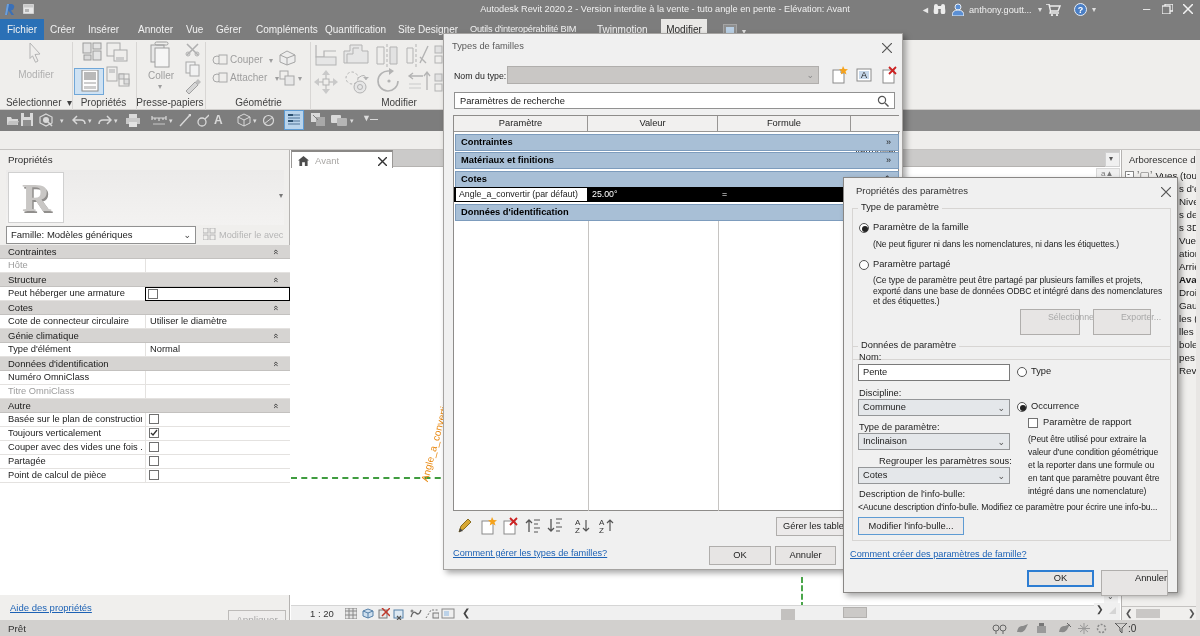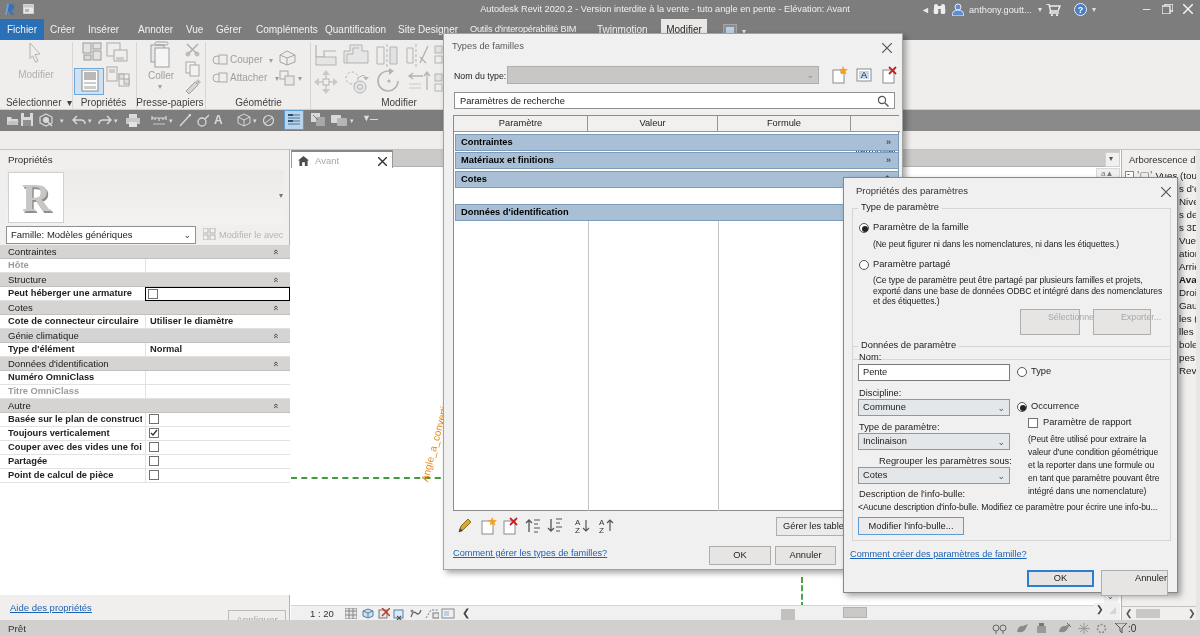--- a/index.html
+++ b/index.html
@@ -11,21 +11,21 @@
 .ribbon{left:0;top:40px;width:1200px;height:70px;background:#efeeec;border-bottom:1px solid #cfcdcb;}
 .psep{position:absolute;top:2px;height:104px;width:1px;background:#d8d6d4;}
 .plabel{position:absolute;top:56px;height:14px;line-height:14px;font-size:10px;color:#3f3f3f;text-align:center;white-space:nowrap;}
 .qat{left:0;top:110px;width:1200px;height:21px;background:#7d7d7d;}
 .optbar{left:0;top:131px;width:1200px;height:19px;background:#efeeec;border-bottom:1px solid #c6c4c2;}
 .statusbar{left:0;top:620px;width:1200px;height:16px;background:#d2d0ce;}
 .gi{position:absolute;color:#dcdcdc;}
 .grow{position:relative;width:290px;height:14px;background:#d6d4d2;border-bottom:1px solid #c3c1bf;color:#1a1a1a;}
 .grow span{position:absolute;left:8px;top:0;line-height:14px;font-size:9.5px;}
 .grow b{position:absolute;right:12px;top:0;line-height:14px;font-weight:normal;color:#333;font-size:9px;transform:rotate(90deg);}
-.irow{position:relative;width:290px;height:14px;background:#fff;border-bottom:1px solid #e4e2e0;font-weight:bold;}
+.irow{position:relative;width:290px;height:14px;background:#fff;border-bottom:1px solid #e4e2e0;}
 .irow .n{position:absolute;left:8px;top:0;width:134px;overflow:hidden;line-height:13px;white-space:nowrap;font-size:9.3px;}
 .irow .v{position:absolute;left:145px;top:0;width:145px;height:13px;line-height:13px;border-left:1px solid #e4e2e0;padding-left:4px;white-space:nowrap;font-size:9.3px;}
 .cb{position:absolute;left:3px;top:1px;width:10px;height:10px;background:#fff;border:1px solid #707070;}
 .trow{position:relative;height:13px;line-height:13px;color:#1a1a1a;white-space:nowrap;overflow:hidden;font-size:9.8px;}
 .rad{width:10px;height:10px;border:1px solid #555;border-radius:50%;background:#fff;}
 .rad .dot{position:absolute;left:2px;top:2px;width:6px;height:6px;border-radius:50%;background:#222;}
 .btn2{height:26px;background:#e7e5e4;border:1px solid #b0aeac;text-align:right;line-height:15px;padding-left:27px;}
 .cmb{width:152px;height:17px;background:#e4e7ea;border:1px solid #949698;line-height:15px;padding-left:4px;}
 .cv{position:absolute;right:4px;top:1px;color:#555;font-size:9px;}
 .p96{font-size:8.6px;line-height:10.5px;white-space:nowrap;letter-spacing:-0.1px;}
@@ -561,20 +561,25 @@
           <span style="position:absolute;right:7px;line-height:15px;font-size:9px;">»</span>
         </div>
   <div class="abs" style="left:1px;top:36px;width:444px;height:17px;background:#a8bfd6;border:1px solid #7d9cbd;">
           <span style="position:absolute;left:5px;line-height:15px;font-weight:bold;color:#000;">Matériaux et finitions</span>
           <span style="position:absolute;right:7px;line-height:15px;font-size:9px;">»</span>
         </div>
   <div class="abs" style="left:1px;top:55px;width:444px;height:17px;background:#a8bfd6;border:1px solid #7d9cbd;">
           <span style="position:absolute;left:5px;line-height:15px;font-weight:bold;color:#000;">Cotes</span>
           <span style="position:absolute;right:7px;line-height:15px;font-size:9px;">⌃</span>
         </div>
+  <div class="abs" style="left:0;top:71px;width:446px;height:15px;background:#000;">
+   <div class="abs" style="left:1px;top:0px;width:133px;height:15px;background:#fff;border:1px solid #000;line-height:13px;padding-left:3px;white-space:nowrap;overflow:hidden;font-size:8.8px;">Angle_a_convertir (par défaut)</div>
+   <div class="abs" style="left:138px;top:1px;color:#fff;line-height:13px;font-size:8.8px;">25.00°</div>
+   <div class="abs" style="left:268px;top:1px;color:#fff;line-height:13px;font-size:8.8px;">=</div>
+  </div>
   <div class="abs" style="left:1px;top:88px;width:444px;height:17px;background:#a8bfd6;border:1px solid #7d9cbd;">
           <span style="position:absolute;left:5px;line-height:15px;font-weight:bold;color:#000;">Données d'identification</span>
           <span style="position:absolute;right:7px;line-height:15px;font-size:9px;">»</span>
         </div>
   <div class="abs" style="left:134px;top:105px;width:1px;height:290px;background:#c6c4c2;"></div>
   <div class="abs" style="left:264px;top:105px;width:1px;height:290px;background:#c6c4c2;"></div>
   <div class="abs" style="left:397px;top:105px;width:1px;height:290px;background:#c6c4c2;"></div>
  </div>
  <svg class="abs" style="left:13px;top:484px" width="14" height="16" viewBox="0 0 14 16">
         <path d="M2 14 L4 8 L11 1 L14 4 L7 11 Z" fill="#d8a833" stroke="#8a6d1f"></path>

